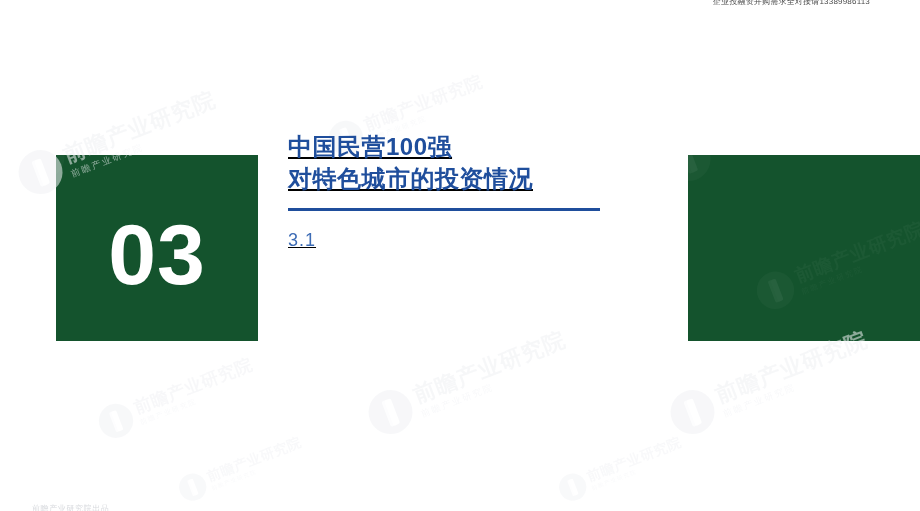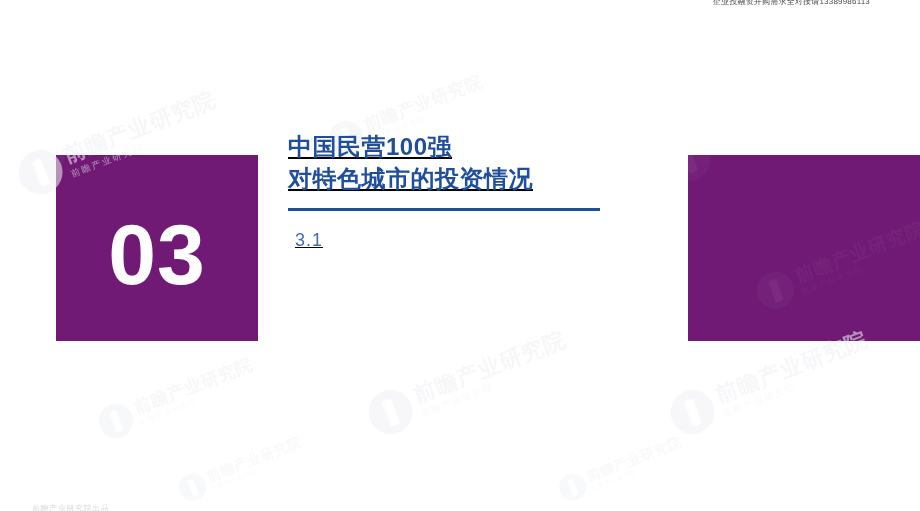--- a/index.html
+++ b/index.html
@@ -92,21 +92,21 @@
     font-size: 8px;
     color: #4a4a4a;
     letter-spacing: 0.2px;
     white-space: nowrap;
     z-index: 6;
   }
 
   
   .panel {
     position: absolute;
-    background: #701a75;
+    background: #14532d;
     z-index: 2;
     overflow: hidden;
   }
   .panel-number {
     left: 56px;
     top: 155px;
     width: 202px;
     height: 186px;
     display: flex;
     align-items: center;
@@ -163,21 +163,20 @@
     color: #3d6cb5;
     font-size: 18px;
     line-height: 1;
     margin-bottom: 17px;
     letter-spacing: 0.3px;
   }
   .toc .num {
     flex: none;
     width: 42px;
     letter-spacing: 1px;
-    text-align: center;
   }
   .toc .txt { flex: 1; }
 
   
   .bottom-note {
     position: absolute;
     left: 32px;
     bottom: -3px;
     font-size: 8px;
     color: #d8dade;

